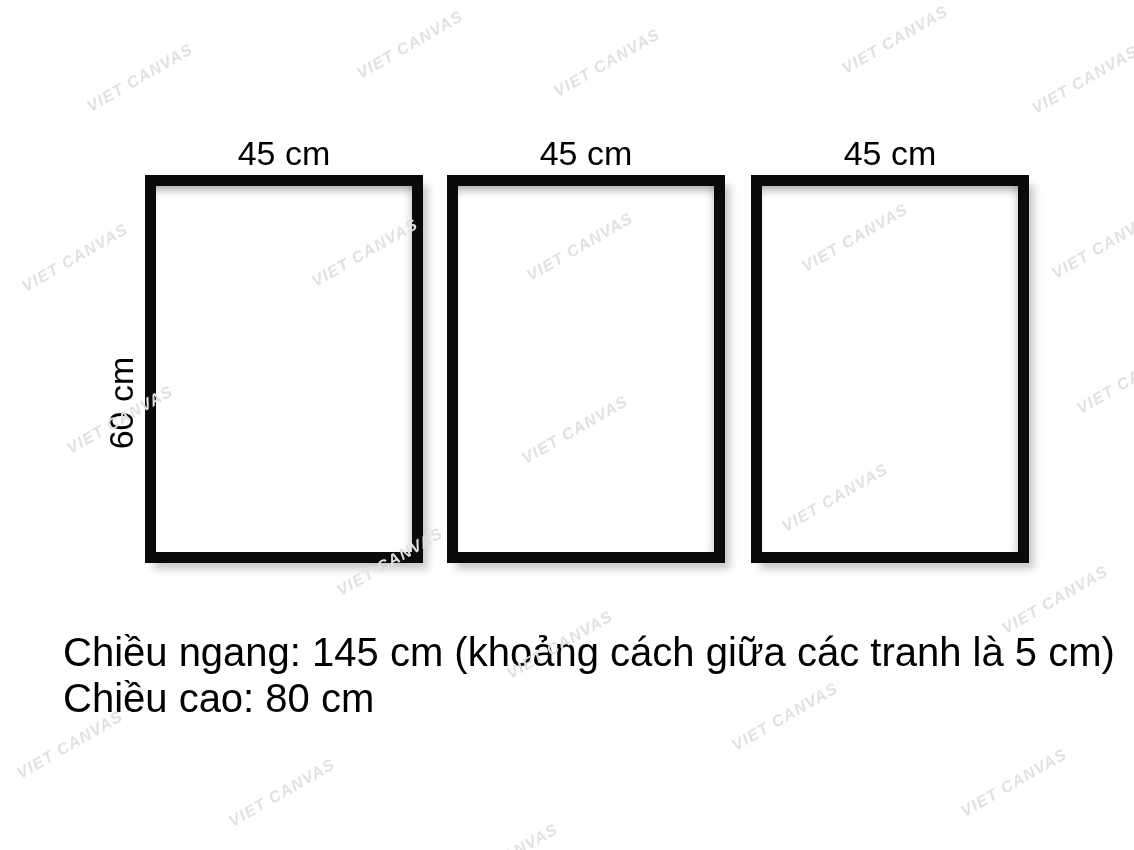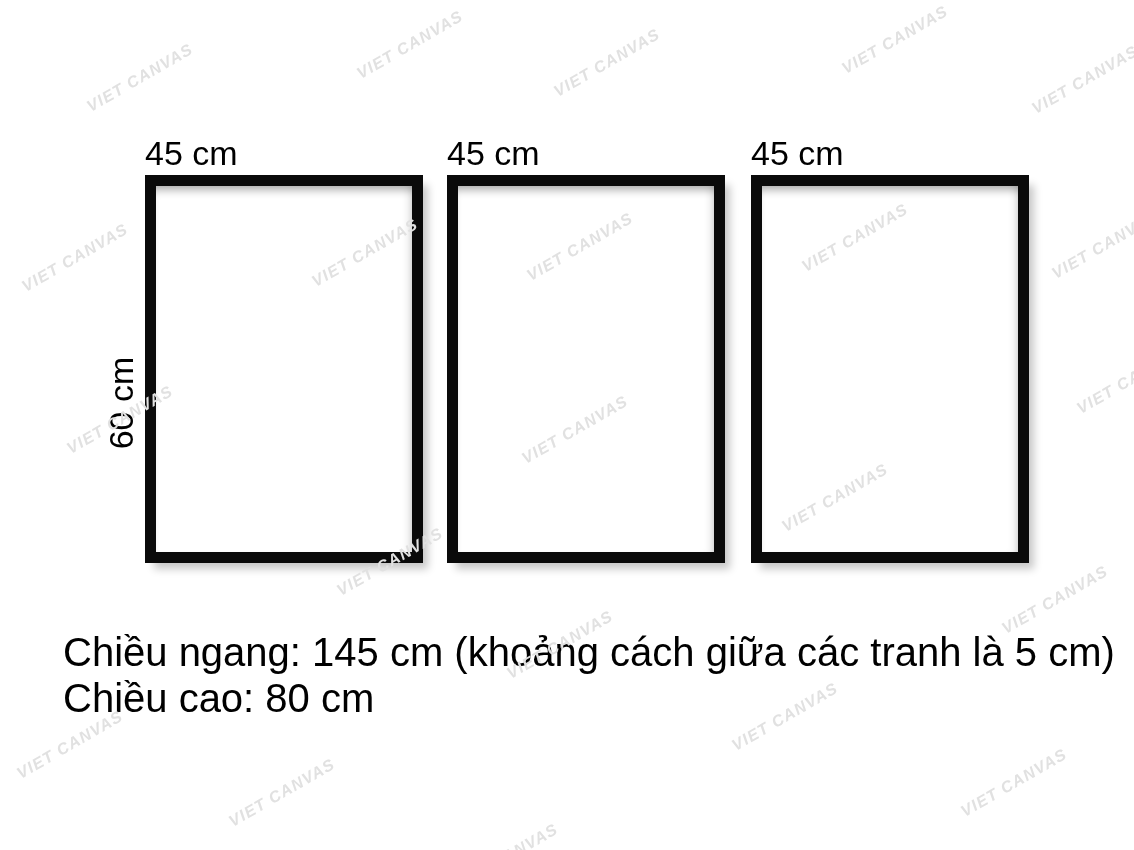--- a/index.html
+++ b/index.html
@@ -35,20 +35,21 @@
       inset 0 9px 8px -5px rgba(0,0,0,0.32),        
       inset -8px 0 8px -6px rgba(0,0,0,0.16);       
   }
   .frame-1{left:145px;}
   .frame-2{left:447px;}
   .frame-3{left:751px;}
   
   .size-label{
     position:absolute;
     top:133px;height:40px;width:278px;
+    text-align:center;
     font-size:34px;line-height:40px;
     color:#000;
   }
   .size-label-1{left:145px;}
   .size-label-2{left:447px;}
   .size-label-3{left:751px;}
   .height-label{
     position:absolute;
     left:121px;top:403px;
     font-size:34px;line-height:34px;

